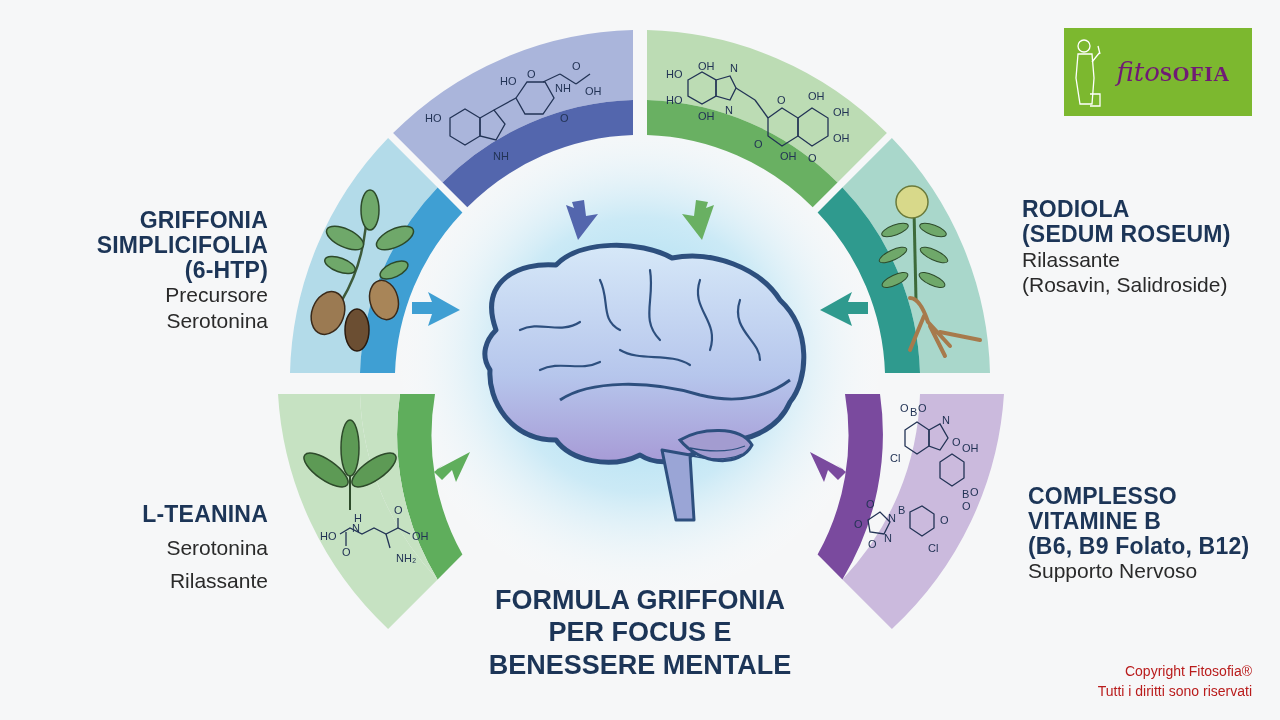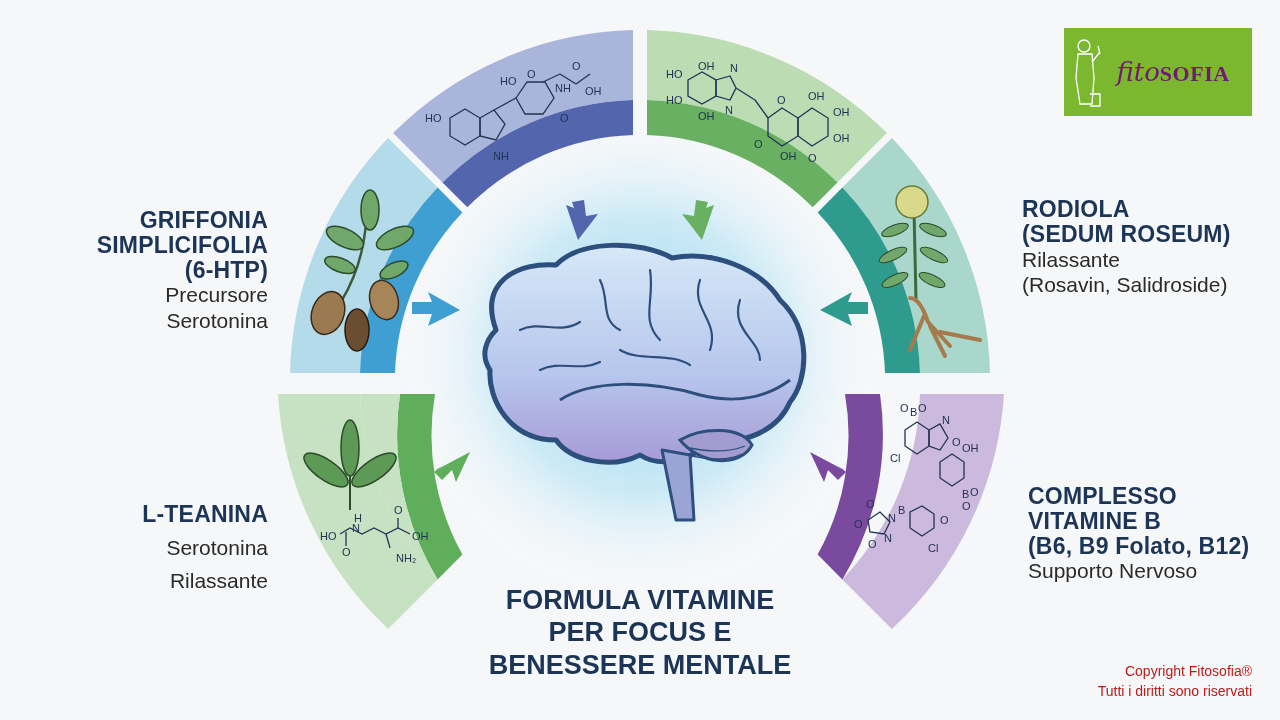--- a/index.html
+++ b/index.html
@@ -243,21 +243,21 @@
 </div>
 
 <div class="label right" id="lbl-vitb">
   <div class="title">COMPLESSO</div>
   <div class="title">VITAMINE B</div>
   <div class="title">(B6, B9 Folato, B12)</div>
   <div class="sub">Supporto Nervoso</div>
 </div>
 
 <div id="center-title">
-  <div>FORMULA VITAMINE</div>
+  <div>FORMULA GRIFFONIA</div>
   <div>PER FOCUS E</div>
   <div>BENESSERE MENTALE</div>
 </div>
 
 <div id="logo">
   <svg width="34" height="76" viewBox="0 0 34 76">
     <g stroke="#ffffff" stroke-width="1.3" fill="none">
       <circle cx="14" cy="12" r="6"></circle>
       <path d="M 8 20 L 6 44 L 10 70 L 22 70 L 24 44 L 22 20 Z"></path>
       <path d="M 22 28 L 30 18 M 28 12 L 30 20"></path>

